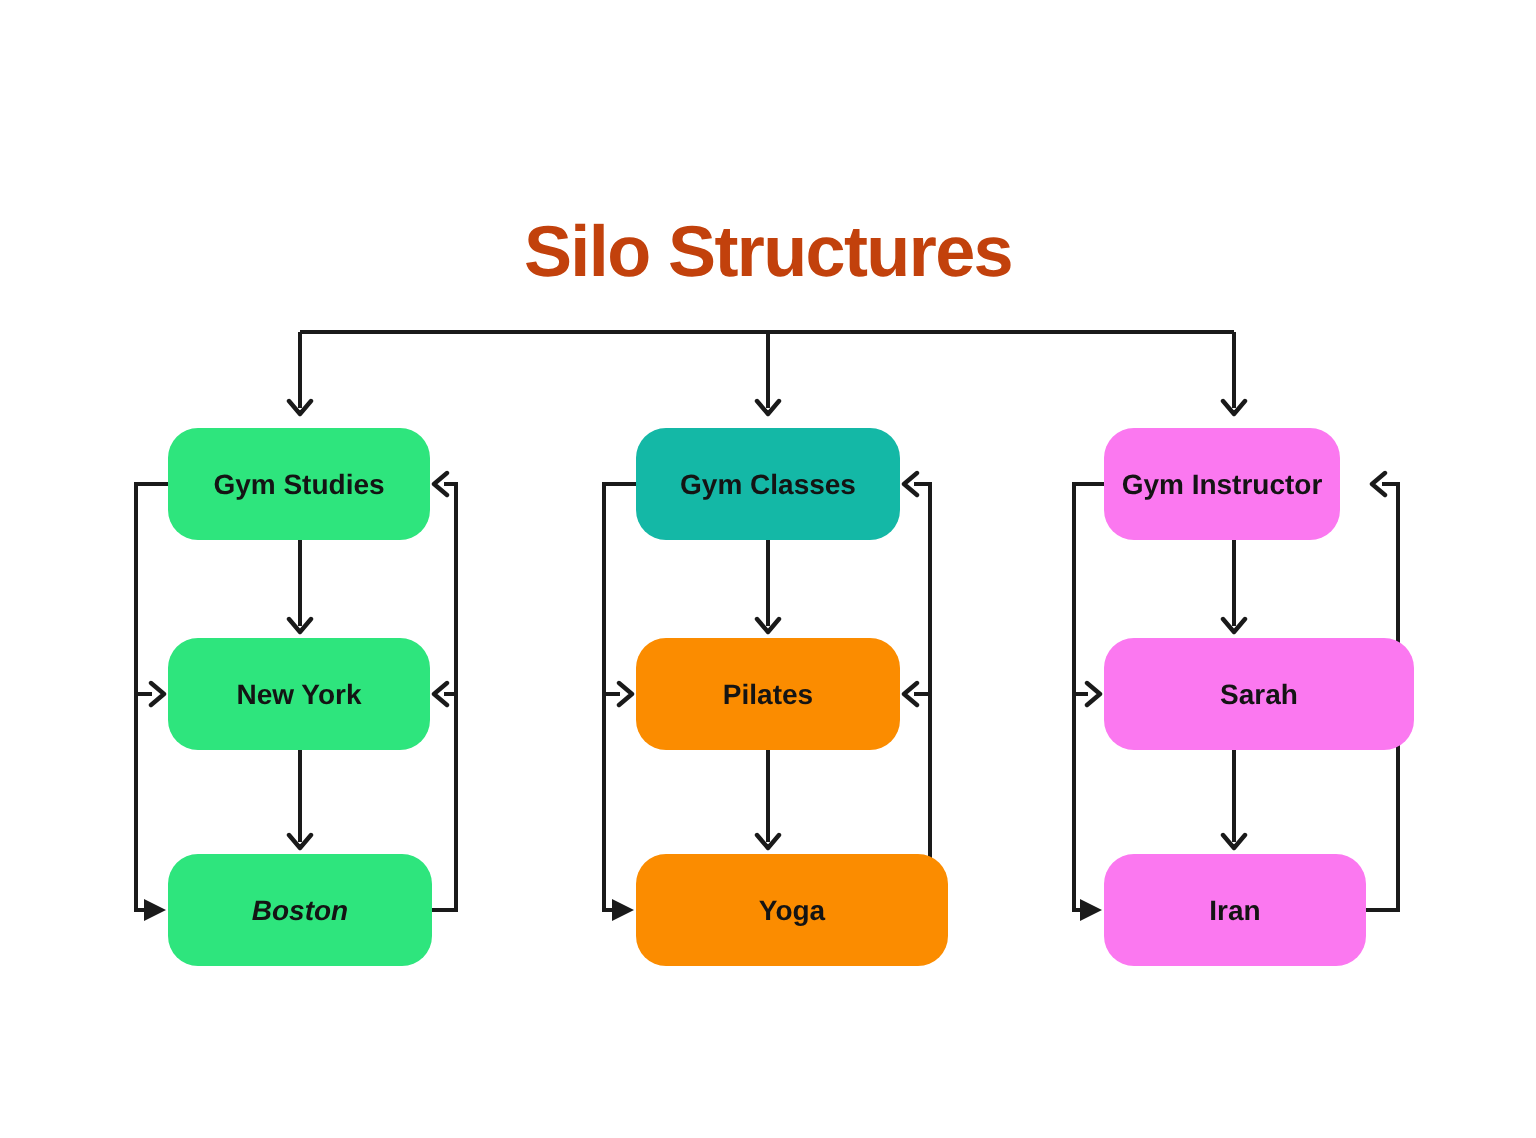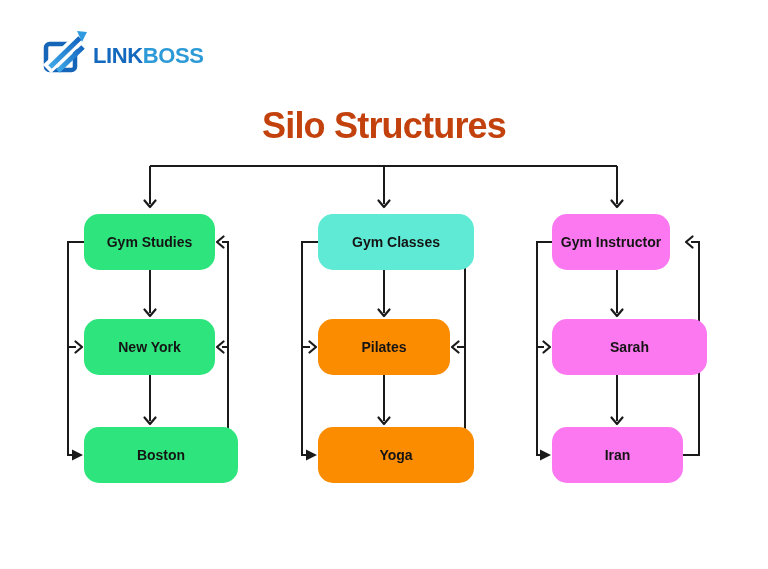--- a/index.html
+++ b/index.html
@@ -23,38 +23,20 @@
     position:absolute; height:56px; border-radius:15px;
     display:flex; align-items:center; justify-content:center;
     font-size:14px; font-weight:700; color:#141414; text-align:center;
   }
 </style>
 </head>
 <body>
 
 <div class="stage">
 
-  <div class="logo">
-    <svg width="48" height="44" viewBox="0 0 48 44" aria-hidden="true">
-      <defs>
-        <linearGradient id="lg" x1="0" y1="1" x2="1" y2="0">
-          <stop offset="0" stop-color="#3FA9E8"></stop>
-          <stop offset="1" stop-color="#1565C0"></stop>
-        </linearGradient>
-      </defs>
-      <rect x="4" y="14" width="29" height="26" rx="3.5" fill="none" stroke="#1565B8" stroke-width="4.5"></rect>
-      <path d="M5,39 L41,5" stroke="#ffffff" stroke-width="12" fill="none"></path>
-      <path d="M8,37 L38,8" stroke="url(#lg)" stroke-width="5" fill="none"></path>
-      <path d="M16,41 L41,17" stroke="url(#lg)" stroke-width="5" fill="none"></path>
-      <polygon points="35,1 45,2 40,12" fill="#2E9BE0"></polygon>
-    </svg>
-    <div class="logo-text">
-      <span style="color: rgb(20, 104, 190);">LINK</span><span style="color: rgb(45, 154, 216);">BOSS</span>
-    </div>
-  </div>
 
   <h1 class="title">Silo Structures</h1>
 
   <svg class="wires" viewBox="0 0 768 569" aria-hidden="true">
 
     <path fill="none" stroke-width="2" d="M150,166 H617  M150,166 V204  M384,166 V204  M617,166 V204
          M150,270 V313  M150,375 V421
          M84,242 H68 V455 H72   M68,347 H76
          M215,455 H228 V242 H222  M228,347 H222
          M384,270 V313  M384,375 V421
@@ -73,23 +55,23 @@
          M309.5,341.5 L316,347 L309.5,352.5
          M458.5,236.5 L452,242 L458.5,247.5  M458.5,341.5 L452,347 L458.5,352.5
          M543.5,341.5 L550,347 L543.5,352.5
          M692.5,236.5 L686,242 L692.5,247.5  M692.5,341.5 L686,347 L692.5,352.5" stroke="#1a1a1a"></path>
 
     <path stroke="none" d="M83,455 L72,449.5 L72,460.5 Z  M317,455 L306,449.5 L306,460.5 Z  M551,455 L540,449.5 L540,460.5 Z" fill="#1a1a1a"></path>
   </svg>
 
   <div class="node" style="left: 84px; top: 214px; width: 131px; background-color: rgb(46, 229, 125);">Gym Studies</div>
   <div class="node" style="left: 84px; top: 319px; width: 131px; background-color: rgb(46, 229, 125);">New York</div>
-  <div class="node" style="left: 84px; top: 427px; width: 154px; background-color: rgb(46, 229, 125);">Boston</div>
+  <div class="node" style="left: 84px; top: 427px; width: 132px; background-color: rgb(46, 229, 125); font-style: italic;">Boston</div>
 
-  <div class="node" style="left: 318px; top: 214px; width: 156px; background-color: #5eead4;">Gym Classes</div>
+  <div class="node" style="left: 318px; top: 214px; width: 132px; background-color: #14b8a6;">Gym Classes</div>
   <div class="node" style="left: 318px; top: 319px; width: 132px; background-color: rgb(251, 140, 0);">Pilates</div>
   <div class="node" style="left: 318px; top: 427px; width: 156px; background-color: rgb(251, 140, 0);">Yoga</div>
 
   <div class="node" style="left: 552px; top: 214px; width: 118px; background-color: rgb(251, 120, 240);">Gym Instructor</div>
   <div class="node" style="left: 552px; top: 319px; width: 155px; background-color: rgb(251, 120, 240);">Sarah</div>
   <div class="node" style="left: 552px; top: 427px; width: 131px; background-color: rgb(251, 120, 240);">Iran</div>
 
 </div>
 
 </body></html>

